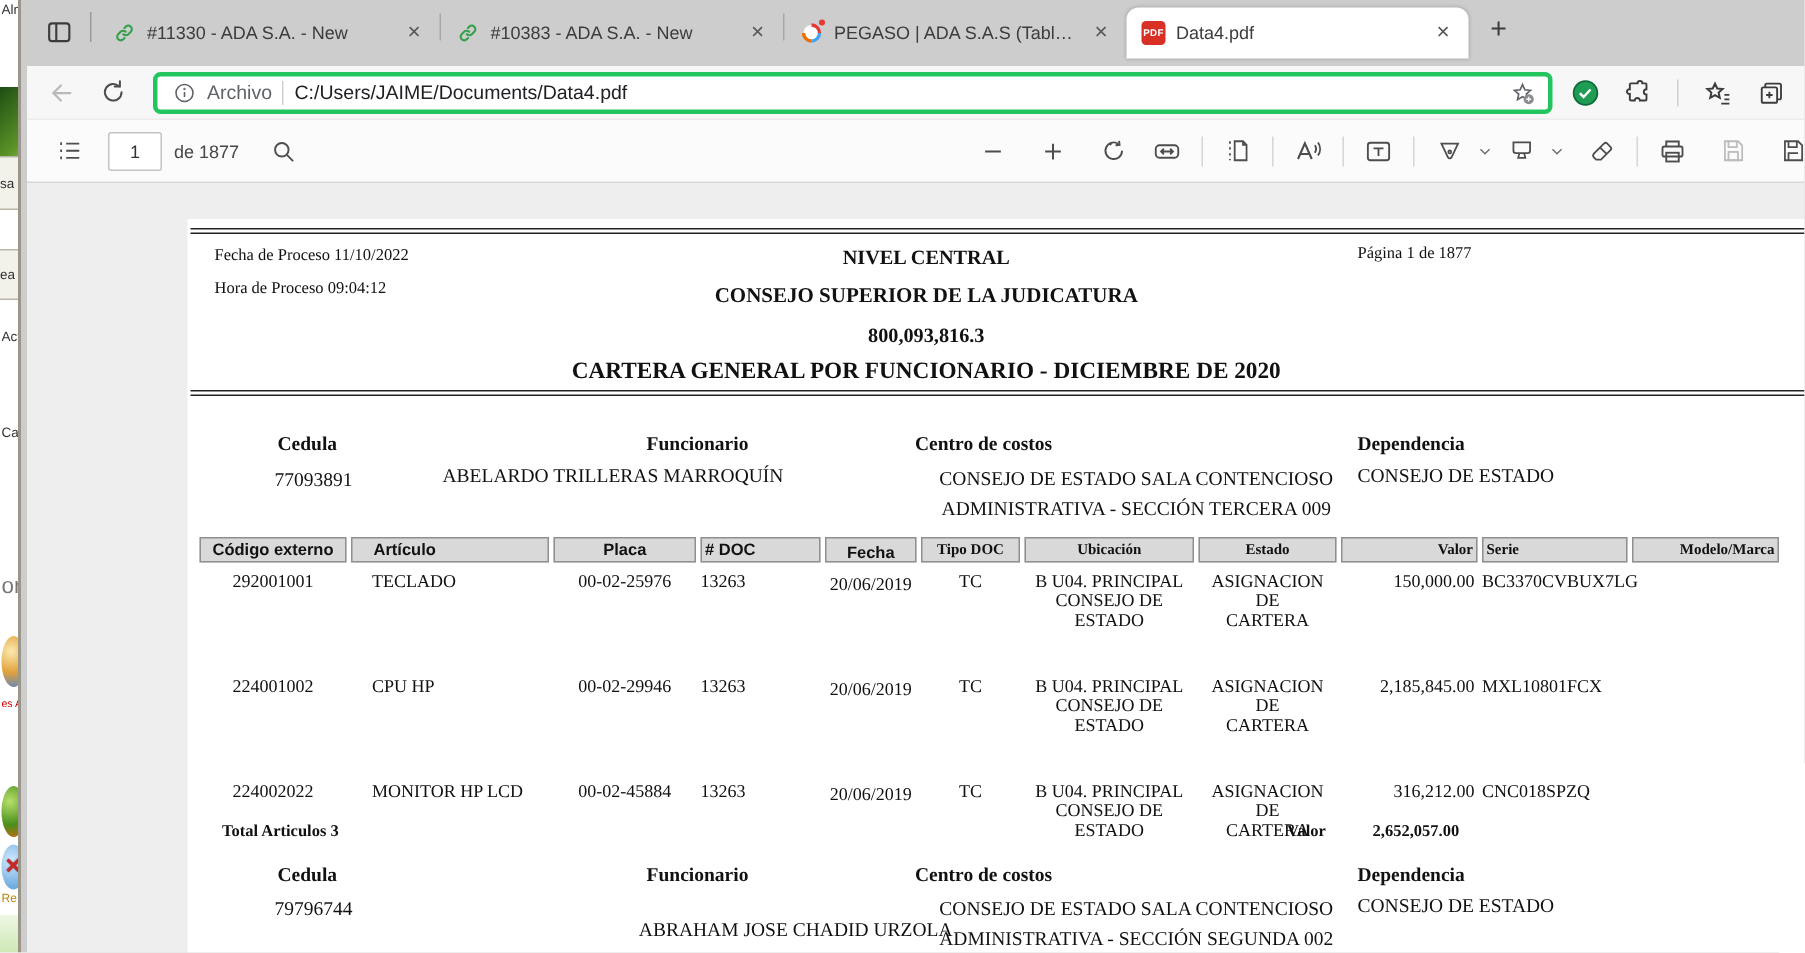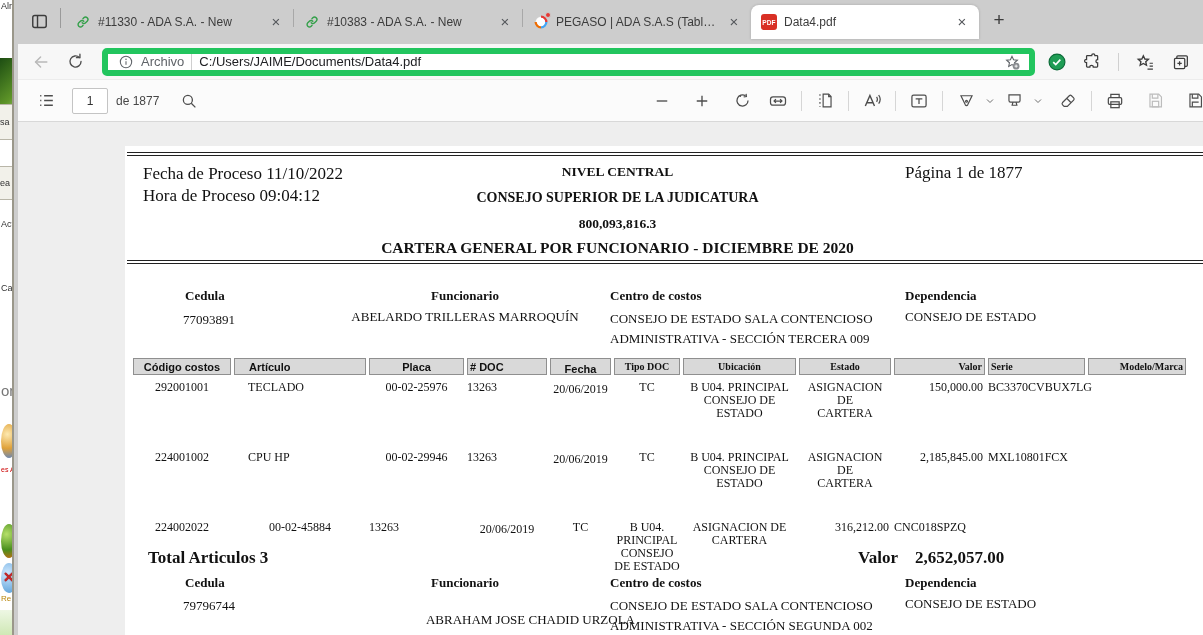--- a/index.html
+++ b/index.html
@@ -29,21 +29,21 @@
   .tab .close { font-size:15px; color:#55585c; width:18px; height:18px; line-height:17px; text-align:center; border-radius:4px; flex:0 0 auto; }
   .tab-sep { width:1px; height:18px; background:#a8a8a8; margin-bottom:9px; }
   .newtab-btn { width:28px; height:28px; margin:0 0 4px 6px; font-size:19px; color:#3c3c3c; display:flex; align-items:center; justify-content:center; border-radius:6px; }
   .favicon { width:16px; height:16px; flex:0 0 auto; position:relative; }
   .pdf-fav { background:#d93025; border-radius:3px; color:#fff; font-size:6.5px; font-weight:bold; display:flex; align-items:center; justify-content:center; letter-spacing:.2px; }
   .notif-dot { position:absolute; right:-2px; top:-2px; width:6px; height:6px; border-radius:50%; background:#e53935; border:1px solid #cdcdcd; }
 
   
   .addressbar { height:36px; background:#f7f7f7; display:flex; align-items:center; padding:0 12px 0 8px; gap:4px; flex:0 0 auto; border-bottom:1px solid #ececec; }
   .nav-btn { width:30px; height:30px; display:flex; align-items:center; justify-content:center; border-radius:6px; flex:0 0 auto; }
-  .addr-field { flex:1; height:28px; background:#ffffff; border:6px solid #22c55e; border-radius:5px; display:flex; align-items:center; padding:0 8px 0 10px; margin:0 8px; gap:7px; min-width:0; }
+  .addr-field { flex:1; height:28px; background:#ffffff; border:3px solid #22c55e; border-radius:5px; display:flex; align-items:center; padding:0 8px 0 10px; margin:0 8px; gap:7px; min-width:0; }
   .addr-field .scheme { color:#5f6368; font-size:13px; }
   .addr-sep { width:1px; height:16px; background:#cfcfcf; }
   .addr-url { color:#202124; font-size:13px; flex:1; white-space:nowrap; overflow:hidden; }
   .addr-icons { display:flex; align-items:center; gap:16px; flex:0 0 auto; }
   .v-divider { width:1px; height:18px; background:#d0d0d0; }
 
   
   .pdftoolbar { height:42px; background:#fbfbfb; border-bottom:1px solid #d8d8d8; display:flex; align-items:center; padding:0 0 0 12px; flex:0 0 auto; color:#5c5c5c; }
   .pt-btn { width:32px; height:32px; display:flex; align-items:center; justify-content:center; border-radius:4px; flex:0 0 auto; }
   .pt-chev { width:16px; height:32px; display:flex; align-items:center; justify-content:center; }
@@ -52,39 +52,39 @@
   .pt-div { width:1px; height:20px; background:#d6d6d6; margin:0 7px; flex:0 0 auto; }
   .grp-center { margin-left:auto; display:flex; align-items:center; }
   .grp-right { display:flex; align-items:center; margin-right:-8px; }
 
   
   .pdfarea { flex:1; background:#eeeeee; position:relative; overflow:hidden; }
   .page { position:absolute; left:107px; top:24px; width:1118px; height:660px; background:#ffffff; font-family:"Liberation Serif", serif; color:#111; }
 
   .rule-double { position:absolute; left:2px; width:1105px; height:4px; border-top:1.5px solid #222; border-bottom:1.5px solid #222; }
   .abs { position:absolute; }
-  .doc-small { font-size:17px; }
+  .doc-small { font-size:11px; }
   .doc-b { font-weight:bold; }
   .center-col { left:0; width:985px; text-align:center; }
 
   
   .rpt-table { position:absolute; left:8px; top:212px; width:1056px; }
   .rpt-row { display:grid; grid-template-columns:98px 132px 95px 80px 61px 66px 113px 92px 91px 97px 98px; column-gap:3px; }
   .th { background:#d9d9d9; border:1px solid #8f8f8f; font-weight:bold; text-align:center; padding:1px 2px; height:17px; line-height:14px; overflow:hidden; }
   .th.sans { font-family:"Liberation Sans",sans-serif; font-size:11px; }
   .th.serif { font-family:"Liberation Serif",serif; font-size:10px; }
   .td { font-size:12px; white-space:pre-line; line-height:13px; padding-top:1px; }
   .r0 { margin-top:5px; } .r1,.r2 { margin-top:30px; }
   .c0{text-align:center}.c1{text-align:left;padding-left:14px}.c2{text-align:center}.c3{text-align:left}
   .c4{text-align:center;padding-top:3px}.c5{text-align:center}.c6{text-align:center}.c7{text-align:center}
   .c8{text-align:right;padding-right:2px}.c9{text-align:left}.c10{text-align:right}
 
   .sec-label { font-weight:bold; font-size:13px; }
   .sec-val { font-size:13px;font-family:Liberation Serif, serif; }
-  .wrap-2 { white-space:pre-line; line-height:20px; }
+  .wrap-2 { white-space:pre-line; line-height:20px;text-align:center; }
 </style>
 </head>
 <body>
 
 <div class="bg-app">
   <div class="frag" style="top:1px">Alm</div>
   <div class="bg-photo"></div>
   <div class="bg-btn" style="top:104px;height:36px;font-size:13px;padding-top:8px"><span class="frag" style="position:static">sa</span></div>
   <div class="bg-btn" style="top:166px;height:34px;font-size:13px;padding-top:7px"><span class="frag" style="position:static">ea</span></div>
   <div class="frag" style="top:219px">Acti</div>
@@ -342,28 +342,28 @@
       <div class="abs doc-b center-col" style="top:93px;font-size:15.5px">CARTERA GENERAL POR FUNCIONARIO  -  DICIEMBRE DE 2020</div>
 
       <div class="rule-double" style="top:114px"></div>
 
       <div class="abs sec-label" style="left:60px;top:142px">Cedula</div>
       <div class="abs sec-label" style="left:170px;top:142px;width:340px;text-align:center">Funcionario</div>
       <div class="abs sec-label" style="left:485px;top:142px">Centro de costos</div>
       <div class="abs sec-label" style="left:780px;top:142px">Dependencia</div>
 
       <div class="abs sec-val" style="left:58px;top:166px">77093891</div>
-      <div class="abs sec-val" style="left:170px;top:163px;width:340px;text-align:center">ABELARDO TRILLERAS MARROQUÍN</div>
+      <div class="abs sec-val" style="left:170px;top:163px;width:340px;text-align:left">ABELARDO TRILLERAS MARROQUÍN</div>
       <div class="abs sec-val wrap-2" style="left:485px;top:163px;width:295px">CONSEJO DE ESTADO SALA CONTENCIOSO
 ADMINISTRATIVA - SECCIÓN TERCERA 009</div>
       <div class="abs sec-val" style="left:780px;top:163px">CONSEJO DE ESTADO</div>
 
       <div class="rpt-table">
         <div class="rpt-row">
-            <div class="th c0 sans">Código costos</div>
+            <div class="th c0 sans">Código externo</div>
             <div class="th c1 sans">Artículo</div>
             <div class="th c2 sans">Placa</div>
             <div class="th c3 sans"># DOC</div>
             <div class="th c4 sans">Fecha</div>
             <div class="th c5 serif">Tipo DOC</div>
             <div class="th c6 serif">Ubicación</div>
             <div class="th c7 serif">Estado</div>
             <div class="th c8 serif">Valor</div>
             <div class="th c9 serif">Serie</div>
             <div class="th c10 serif">Modelo/Marca</div>
@@ -393,20 +393,21 @@
             <div class="td c6">B U04. PRINCIPAL
 CONSEJO DE ESTADO</div>
             <div class="td c7">ASIGNACION DE
 CARTERA</div>
             <div class="td c8">2,185,845.00</div>
             <div class="td c9">MXL10801FCX</div>
             <div class="td c10"></div>
           </div>
         <div class="rpt-row r2">
             <div class="td c0">224002022</div>
+            <div class="td c1">MONITOR HP LCD</div>
             <div class="td c2">00-02-45884</div>
             <div class="td c3">13263</div>
             <div class="td c4">20/06/2019</div>
             <div class="td c5">TC</div>
             <div class="td c6">B U04. PRINCIPAL
 CONSEJO DE ESTADO</div>
             <div class="td c7">ASIGNACION DE
 CARTERA</div>
             <div class="td c8">316,212.00</div>
             <div class="td c9">CNC018SPZQ</div>

